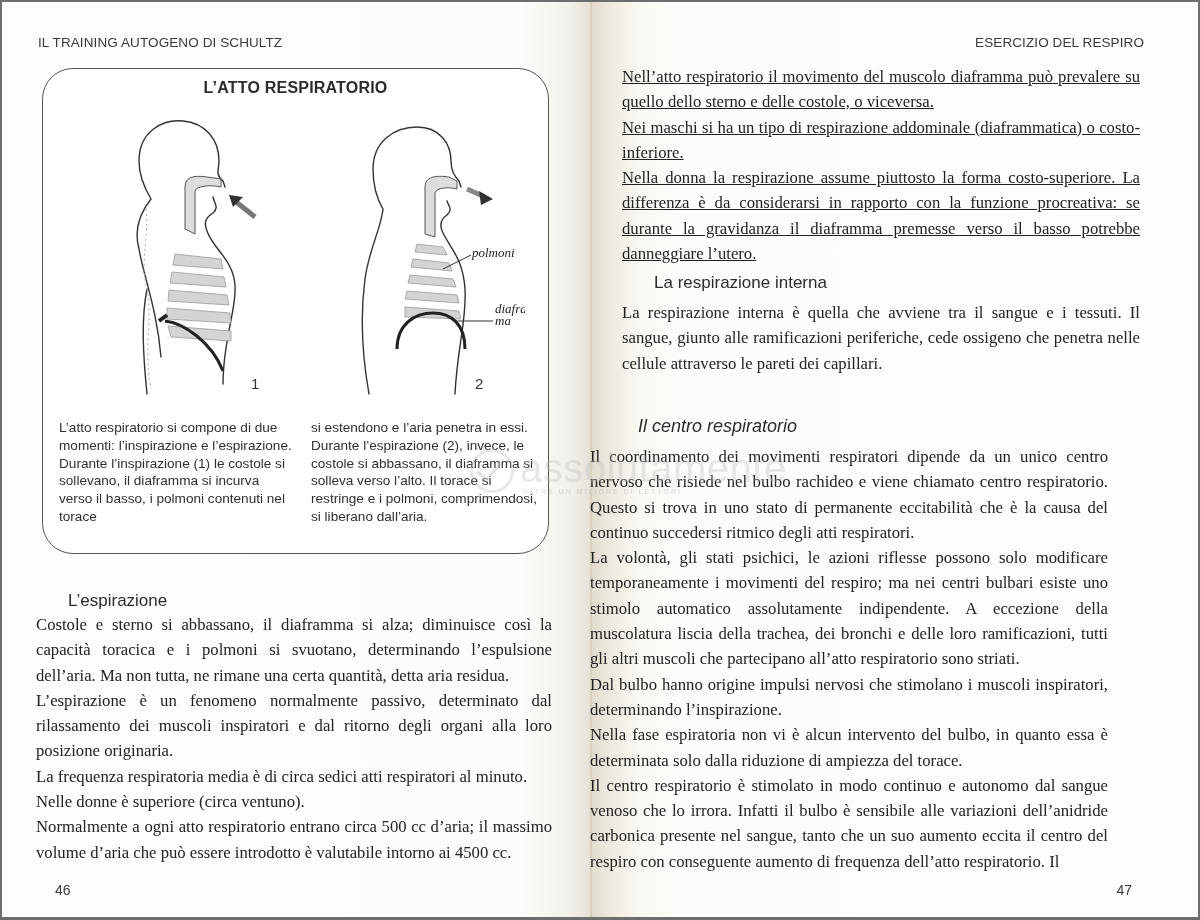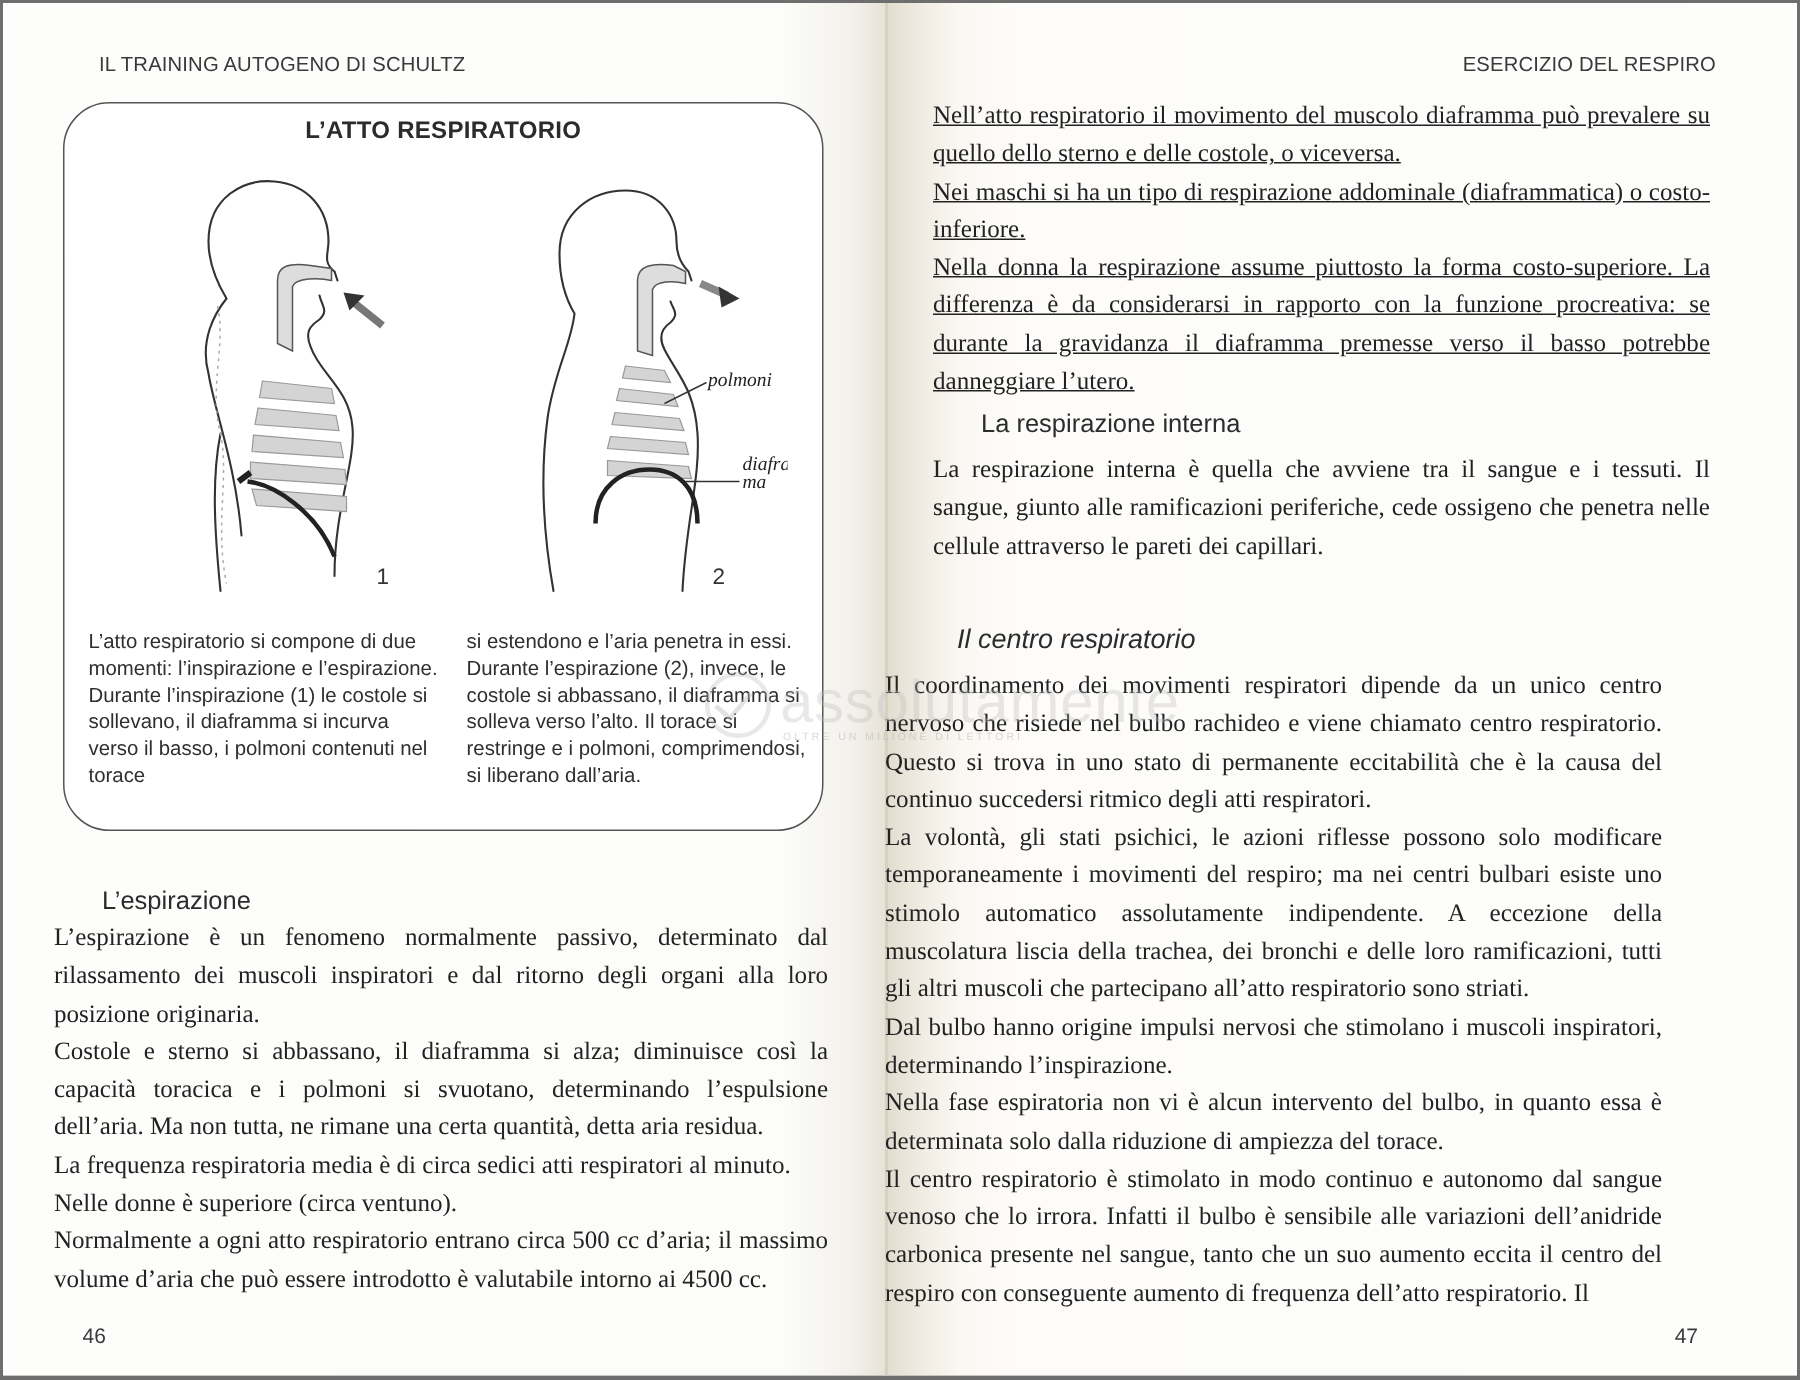--- a/index.html
+++ b/index.html
@@ -3,21 +3,21 @@
 <meta charset="utf-8">
 <style>
   html, body { margin:0; padding:0; }
   body { width:1200px; height:920px; background:#6e6e6e; position:relative; overflow:hidden; }
   .spread { position:absolute; left:2px; top:2px; width:1196px; height:915px; background:#fdfcfa; overflow:hidden; }
   .page { position:absolute; top:0; height:915px; }
   .page-left { left:0; width:590px; background:linear-gradient(to right,#fdfdfc 0%,#fcfcfa 88%,#f3f1ec 96%,#e6e1d6 100%); }
   .page-right { left:590px; width:606px; background:linear-gradient(to right,#e3ddd0 0%,#f1ede4 4%,#faf8f3 8%,#fdfcfa 14%,#fdfdfc 100%); }
   .gutter { position:absolute; left:588px; top:0; width:2px; height:915px; background:#d8d1c2; }
 
-  .running-head { position:absolute; top:33px; font-family:"Liberation Sans", sans-serif; font-size:13.5px; color:#3a3a3a; letter-spacing:0.1px;margin-left:28px; }
+  .running-head { position:absolute; top:33px; font-family:"Liberation Sans", sans-serif; font-size:13.5px; color:#3a3a3a; letter-spacing:0.1px; }
   .rh-left { left:36px; }
   .rh-right { right:54px; }
 
   .folio { position:absolute; top:880px; font-family:"Liberation Sans", sans-serif; font-size:14px; color:#3a3a3a; }
   .folio-left { left:53px;text-align:right; }
   .folio-right { right:66px; }
 
   .box { position:absolute; left:40px; top:66px; width:505px; height:484px; border:1.4px solid #555; border-radius:31px; background:#fff; }
   .box-title { position:absolute; left:0; right:0; top:10px; text-align:center; font-family:"Liberation Sans", sans-serif; font-weight:bold; font-size:16px; color:#2b2b2b; letter-spacing:0.2px; }
   .figure { position:absolute; top:40px; }
@@ -115,22 +115,22 @@
         <text x="150" y="280" font-family="Liberation Sans, sans-serif" font-size="15" fill="#333">2</text>
       </svg>
 
       <div class="caption-col cap-left">L’atto respiratorio si compone di due momenti: l’inspirazione e l’espirazione. Durante l’inspirazione (1) le costole si sollevano, il diaframma si incurva verso il basso, i polmoni contenuti nel torace</div>
       <div class="caption-col cap-right">si estendono e l’aria penetra in essi. Durante l’espirazione (2), invece, le costole si abbassano, il diaframma si solleva verso l’alto. Il torace si restringe e i polmoni, comprimendosi, si liberano dall’aria.</div>
     </div>
 
     <div class="heading h-espirazione">L’espirazione</div>
 
     <div class="body-text left-body">
+      <p>Costole e sterno si abbassano, il diaframma si alza; diminuisce così la capacità toracica e i polmoni si svuotano, determinando l’espulsione dell’aria. Ma non tutta, ne rimane una certa quantità, detta aria residua.</p>
       <p>L’espirazione è un fenomeno normalmente passivo, determinato dal rilassamento dei muscoli inspiratori e dal ritorno degli organi alla loro posizione originaria.</p>
-      <p>Costole e sterno si abbassano, il diaframma si alza; diminuisce così la capacità toracica e i polmoni si svuotano, determinando l’espulsione dell’aria. Ma non tutta, ne rimane una certa quantità, detta aria residua.</p>
       <p>La frequenza respiratoria media è di circa sedici atti respiratori al minuto.</p>
       <p>Nelle donne è superiore (circa ventuno).</p>
       <p>Normalmente a ogni atto respiratorio entrano circa 500 cc d’aria; il massimo volume d’aria che può essere introdotto è valutabile intorno ai 4500 cc.</p>
     </div>
 
     <div class="folio folio-left">46</div>
   </div>
 
   <div class="gutter"></div>
 

